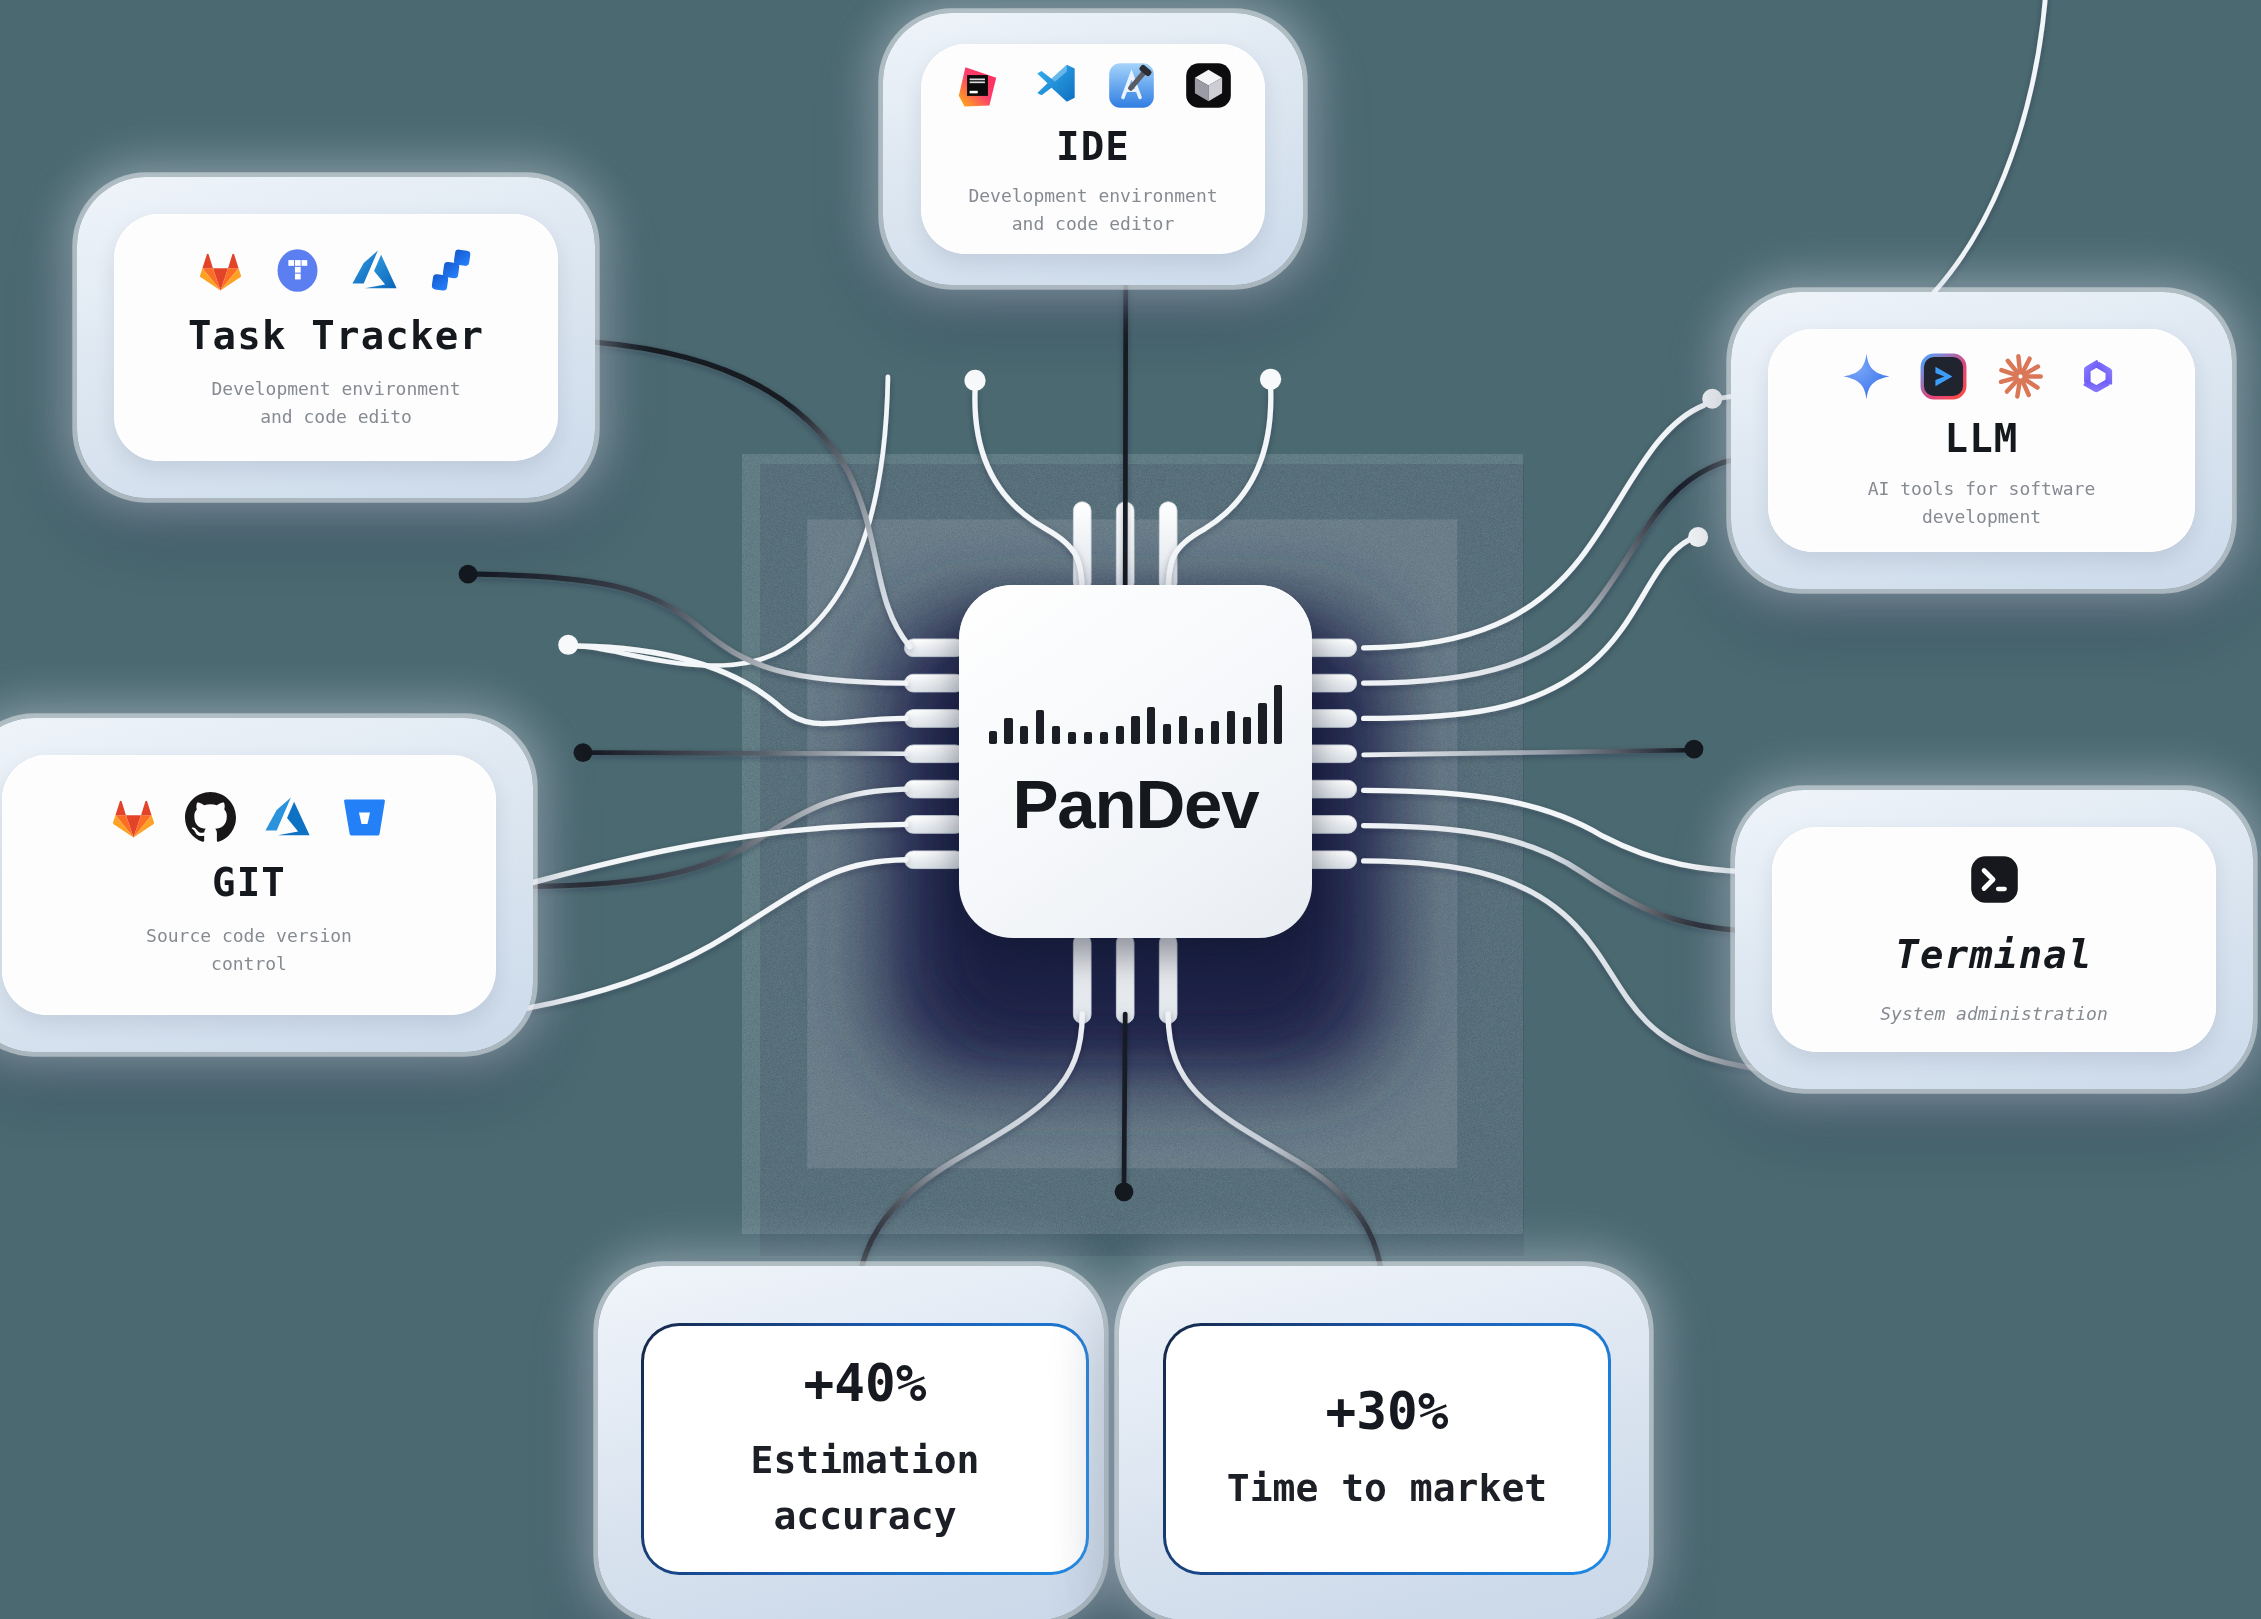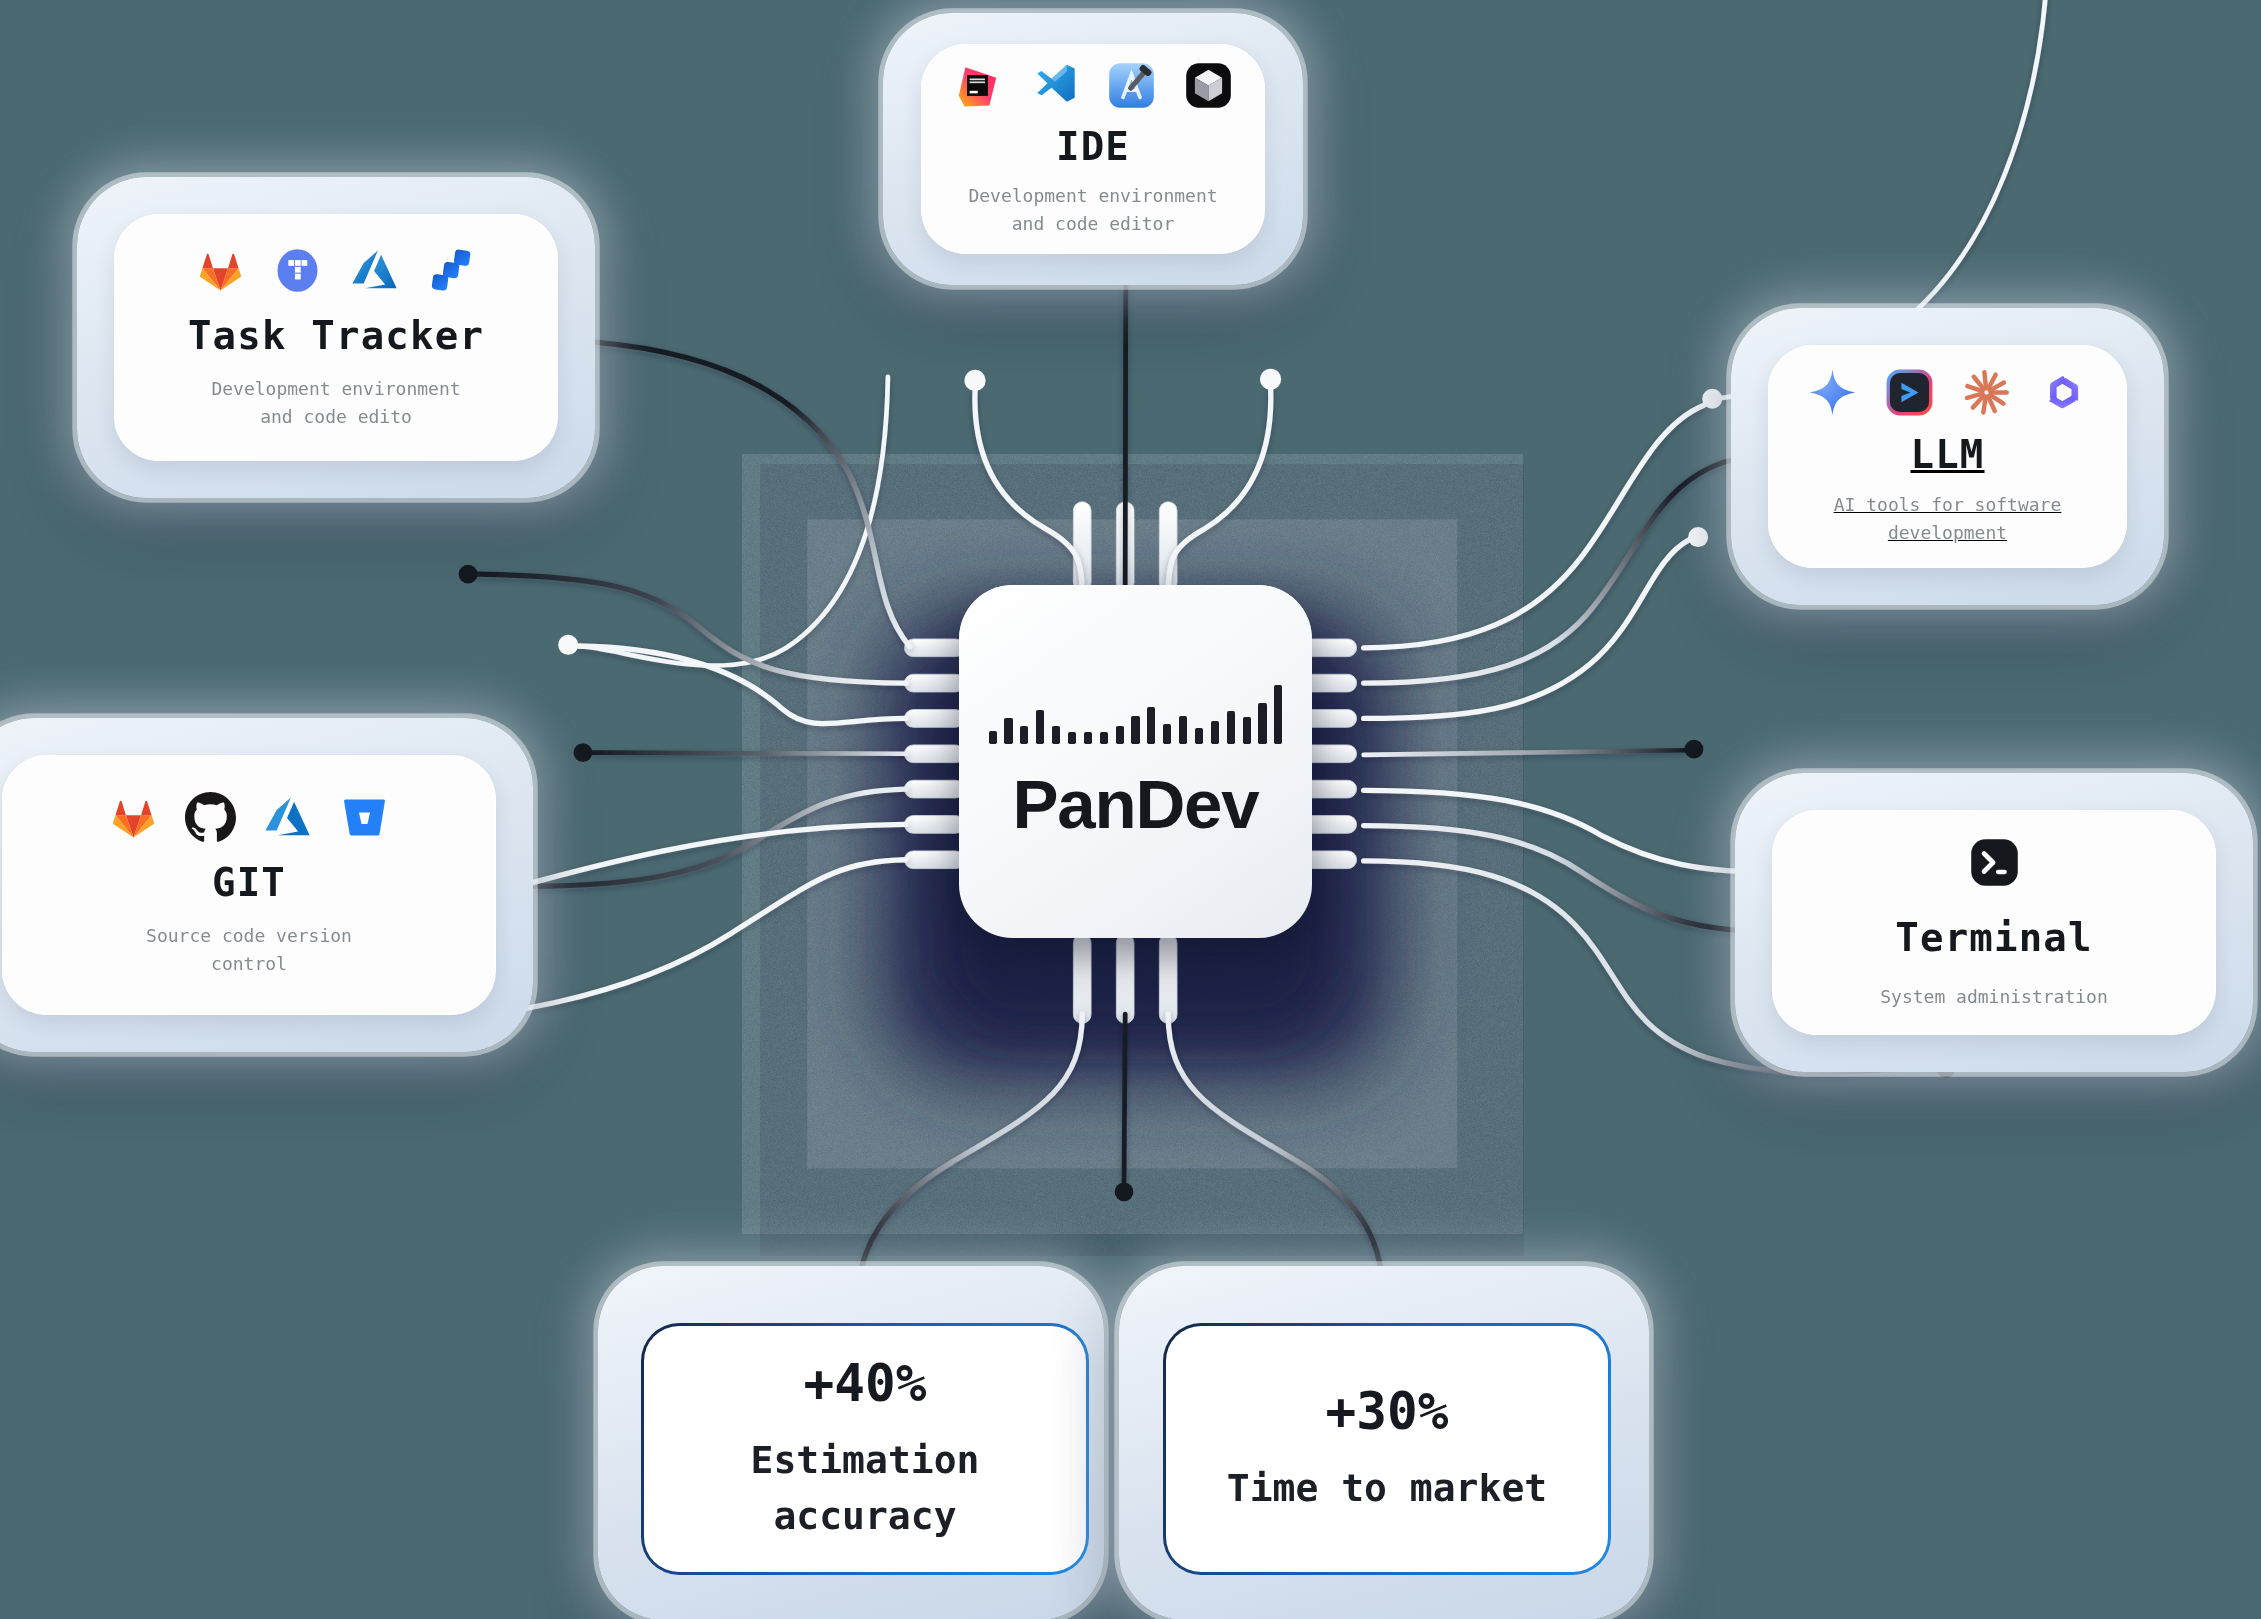--- a/index.html
+++ b/index.html
@@ -326,21 +326,21 @@
               </g>
             </svg>
           </span>
       </div>
       <div class="card-title">Task Tracker</div>
       <div class="card-sub">Development environment
 and code edito</div>
     </div>
   </div>
 
-  <div class="card" style="left:1731px;top:308px;width:433px;height:297px;text-decoration:underline;">
+  <div class="card" style="left:1731px;top:292px;width:501px;height:297px;">
     <div class="card-inner" style="gap:14px;">
       <div class="icons">
         <span class="icon">
             <svg viewBox="0 0 24 24">
               <defs>
                 <radialGradient id="gmg" cx="30%" cy="30%" r="90%">
                   <stop offset="0" stop-color="#7ba6f9"></stop>
                   <stop offset="1" stop-color="#2f6de8"></stop>
                 </radialGradient>
               </defs>
@@ -430,21 +430,21 @@
               <path fill="#fff" d="M14.6 9.6H9.4l1.2 5.4h2.8Z"></path>
             </svg>
           </span>
       </div>
       <div class="card-title">GIT</div>
       <div class="card-sub">Source code version
 control</div>
     </div>
   </div>
 
-  <div class="card" style="left:1735px;top:773px;width:518px;height:299px;">
+  <div class="card" style="left:1735px;top:790px;width:518px;height:299px;font-style:italic;">
     <div class="card-inner" style="gap:23.6px;">
       <div class="icons">
         <span class="icon" style="width:57px;height:57px;">
             <svg viewBox="0 0 24 24">
               <rect x="2.2" y="2.2" width="19.6" height="19.6" rx="6" fill="#17181d"></rect>
               <path d="M7.6 8.2 11.4 12 7.6 15.8" fill="none" stroke="#fff" stroke-width="2" stroke-linecap="round" stroke-linejoin="round"></path>
               <rect x="12.6" y="15" width="4.6" height="1.9" rx=".9" fill="#fff"></rect>
             </svg>
           </span>
       </div>

